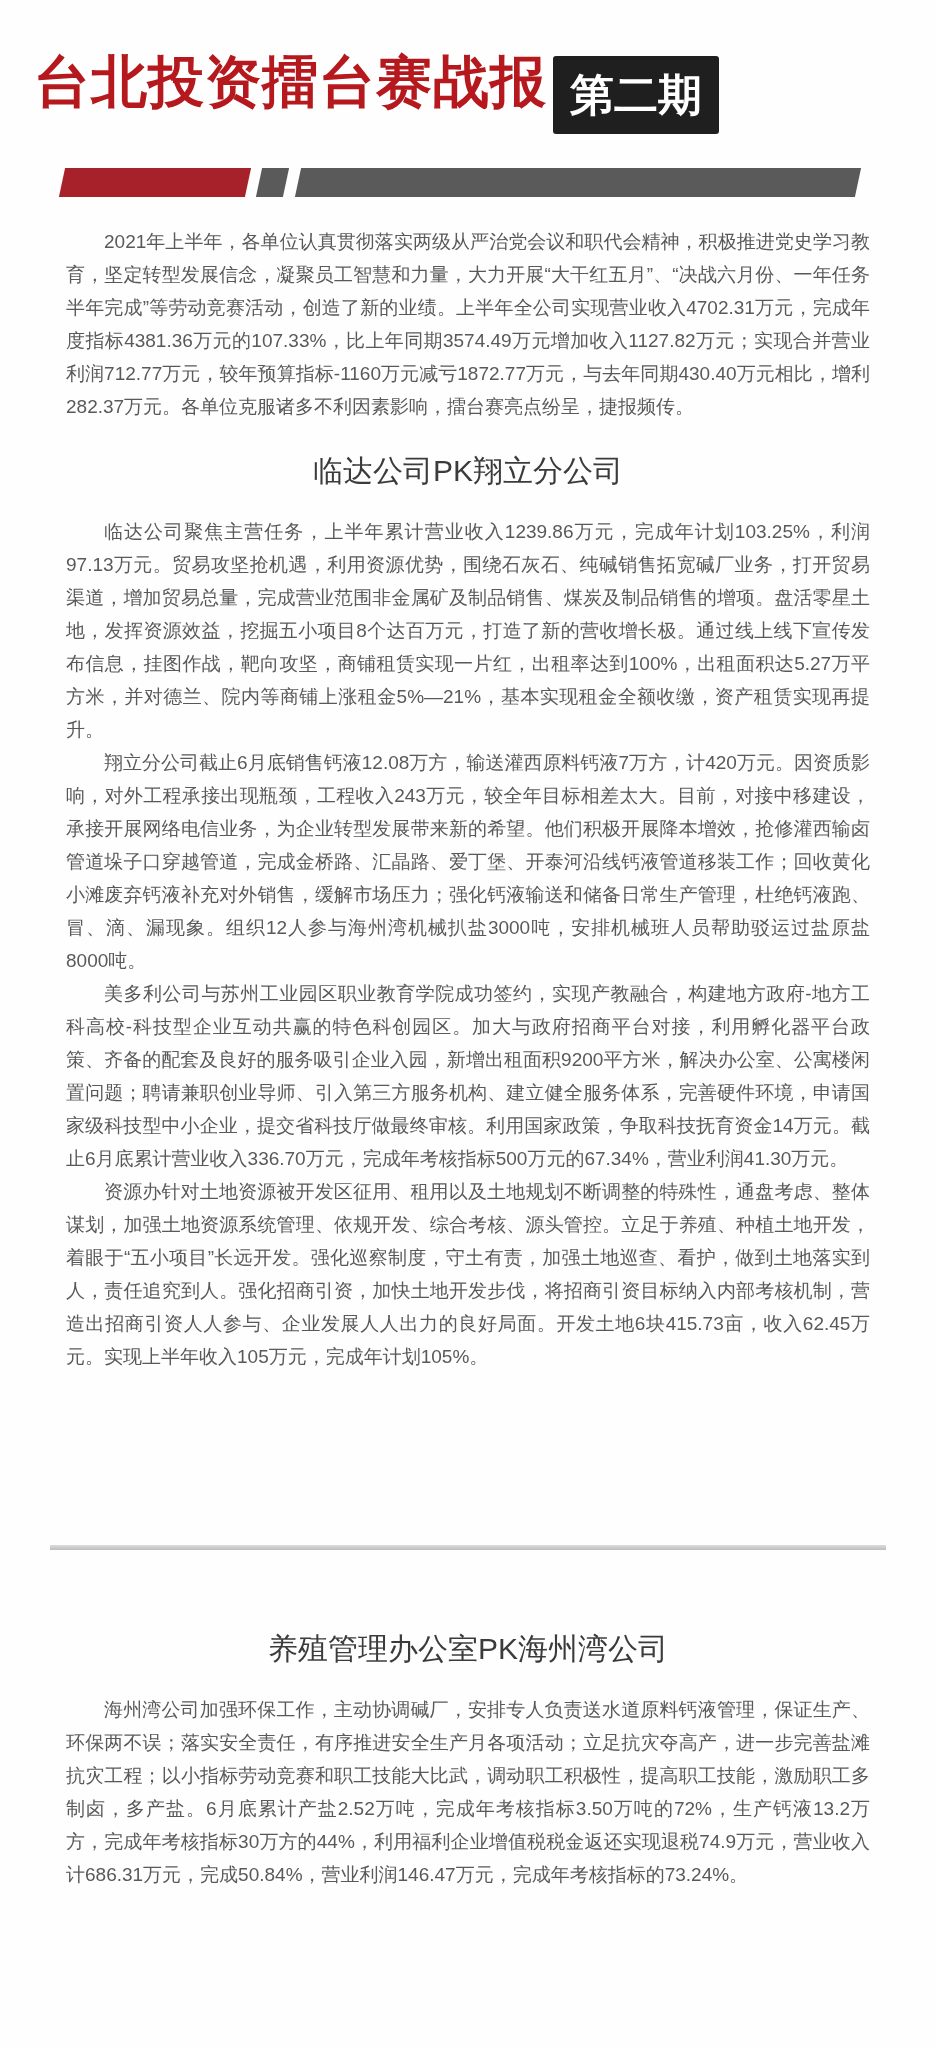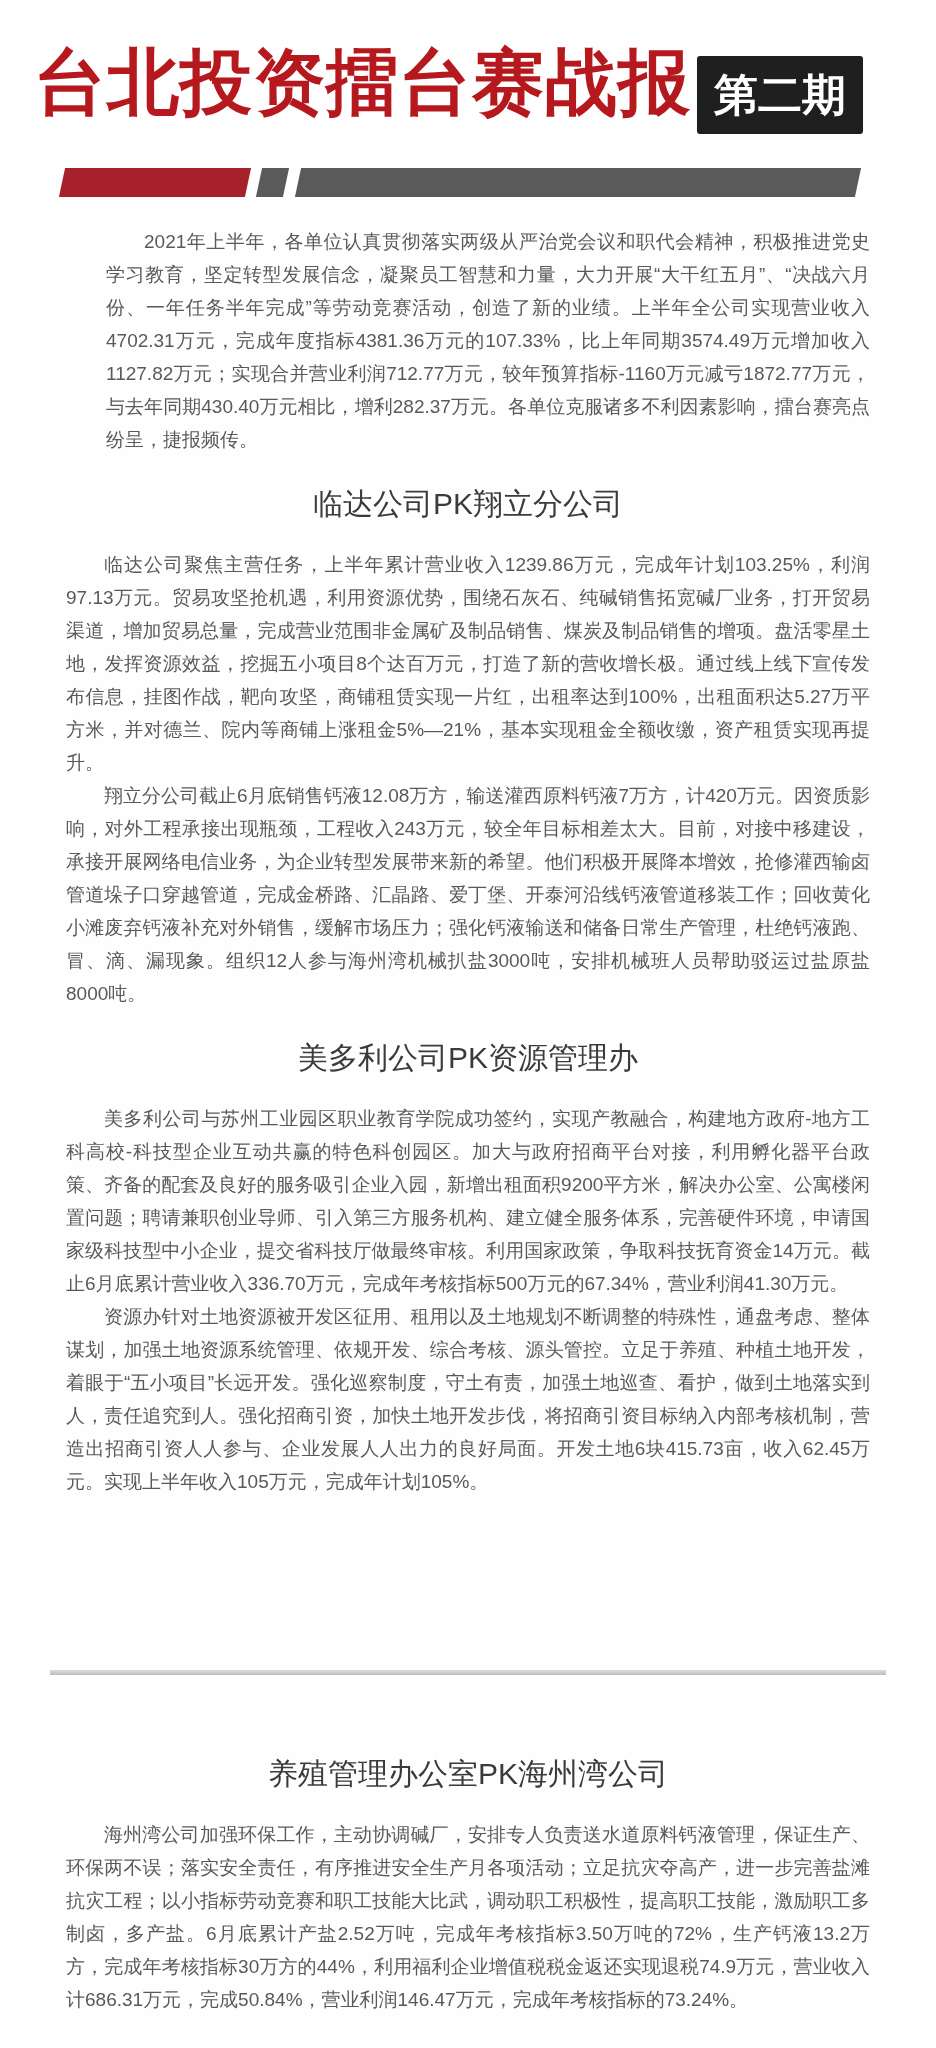--- a/index.html
+++ b/index.html
@@ -25,21 +25,21 @@
 
   
   .masthead {
     padding: 30px 0 0 34px;
     white-space: nowrap;
     line-height: 1;
   }
   .title {
     display: inline-block;
     margin: 0;
-    font-size: 72px;
+    font-size: 56px;
     font-weight: 900;
     letter-spacing: 1px;
     color: var(--title_red);
     vertical-align: middle;
     line-height: 1.28;
   }
   .issue-badge {
     display: inline-block;
     vertical-align: middle;
     margin-left: 6px;
@@ -66,21 +66,21 @@
 
   
   .content {
     padding: 0 66px;
     color: var(--body_text);
     font-size: 19px;
     line-height: 33px;
     text-align: justify;
   }
   .para { margin: 0; text-indent: 2em; }
-  .intro { margin-top: 28px; margin-left: 40px; }
+  .intro { margin-top: 28px; }
   .section-heading {
     margin: 30px 0 26px;
     text-align: center;
     text-indent: 0;
     font-size: 30px;
     font-weight: normal;
     color: var(--heading_text);
     line-height: 1.2;
   }
   .divider {
@@ -107,21 +107,20 @@
   </div>
 
   <main class="content">
 
     <p class="para intro">2021年上半年，各单位认真贯彻落实两级从严治党会议和职代会精神，积极推进党史学习教育，坚定转型发展信念，凝聚员工智慧和力量，大力开展“大干红五月”、“决战六月份、一年任务半年完成”等劳动竞赛活动，创造了新的业绩。上半年全公司实现营业收入4702.31万元，完成年度指标4381.36万元的107.33%，比上年同期3574.49万元增加收入1127.82万元；实现合并营业利润712.77万元，较年预算指标-1160万元减亏1872.77万元，与去年同期430.40万元相比，增利282.37万元。各单位克服诸多不利因素影响，擂台赛亮点纷呈，捷报频传。</p>
 
     <h2 class="section-heading">临达公司PK翔立分公司</h2>
     <p class="para">临达公司聚焦主营任务，上半年累计营业收入1239.86万元，完成年计划103.25%，利润97.13万元。贸易攻坚抢机遇，利用资源优势，围绕石灰石、纯碱销售拓宽碱厂业务，打开贸易渠道，增加贸易总量，完成营业范围非金属矿及制品销售、煤炭及制品销售的增项。盘活零星土地，发挥资源效益，挖掘五小项目8个达百万元，打造了新的营收增长极。通过线上线下宣传发布信息，挂图作战，靶向攻坚，商铺租赁实现一片红，出租率达到100%，出租面积达5.27万平方米，并对德兰、院内等商铺上涨租金5%—21%，基本实现租金全额收缴，资产租赁实现再提升。</p>
     <p class="para">翔立分公司截止6月底销售钙液12.08万方，输送灌西原料钙液7万方，计420万元。因资质影响，对外工程承接出现瓶颈，工程收入243万元，较全年目标相差太大。目前，对接中移建设，承接开展网络电信业务，为企业转型发展带来新的希望。他们积极开展降本增效，抢修灌西输卤管道垛子口穿越管道，完成金桥路、汇晶路、爱丁堡、开泰河沿线钙液管道移装工作；回收黄化小滩废弃钙液补充对外销售，缓解市场压力；强化钙液输送和储备日常生产管理，杜绝钙液跑、冒、滴、漏现象。组织12人参与海州湾机械扒盐3000吨，安排机械班人员帮助驳运过盐原盐8000吨。</p>
 
-    <h2 class="section-heading">美多利公司PK资源管理办</h2>
     <p class="para">美多利公司与苏州工业园区职业教育学院成功签约，实现产教融合，构建地方政府-地方工科高校-科技型企业互动共赢的特色科创园区。加大与政府招商平台对接，利用孵化器平台政策、齐备的配套及良好的服务吸引企业入园，新增出租面积9200平方米，解决办公室、公寓楼闲置问题；聘请兼职创业导师、引入第三方服务机构、建立健全服务体系，完善硬件环境，申请国家级科技型中小企业，提交省科技厅做最终审核。利用国家政策，争取科技抚育资金14万元。截止6月底累计营业收入336.70万元，完成年考核指标500万元的67.34%，营业利润41.30万元。</p>
     <p class="para">资源办针对土地资源被开发区征用、租用以及土地规划不断调整的特殊性，通盘考虑、整体谋划，加强土地资源系统管理、依规开发、综合考核、源头管控。立足于养殖、种植土地开发，着眼于“五小项目”长远开发。强化巡察制度，守土有责，加强土地巡查、看护，做到土地落实到人，责任追究到人。强化招商引资，加快土地开发步伐，将招商引资目标纳入内部考核机制，营造出招商引资人人参与、企业发展人人出力的良好局面。开发土地6块415.73亩，收入62.45万元。实现上半年收入105万元，完成年计划105%。</p>
 
     <hr class="divider">
 
     <h2 class="section-heading after-divider">养殖管理办公室PK海州湾公司</h2>
     <p class="para">海州湾公司加强环保工作，主动协调碱厂，安排专人负责送水道原料钙液管理，保证生产、环保两不误；落实安全责任，有序推进安全生产月各项活动；立足抗灾夺高产，进一步完善盐滩抗灾工程；以小指标劳动竞赛和职工技能大比武，调动职工积极性，提高职工技能，激励职工多制卤，多产盐。6月底累计产盐2.52万吨，完成年考核指标3.50万吨的72%，生产钙液13.2万方，完成年考核指标30万方的44%，利用福利企业增值税税金返还实现退税74.9万元，营业收入计686.31万元，完成50.84%，营业利润146.47万元，完成年考核指标的73.24%。</p>
 
   </main>
 </div>

